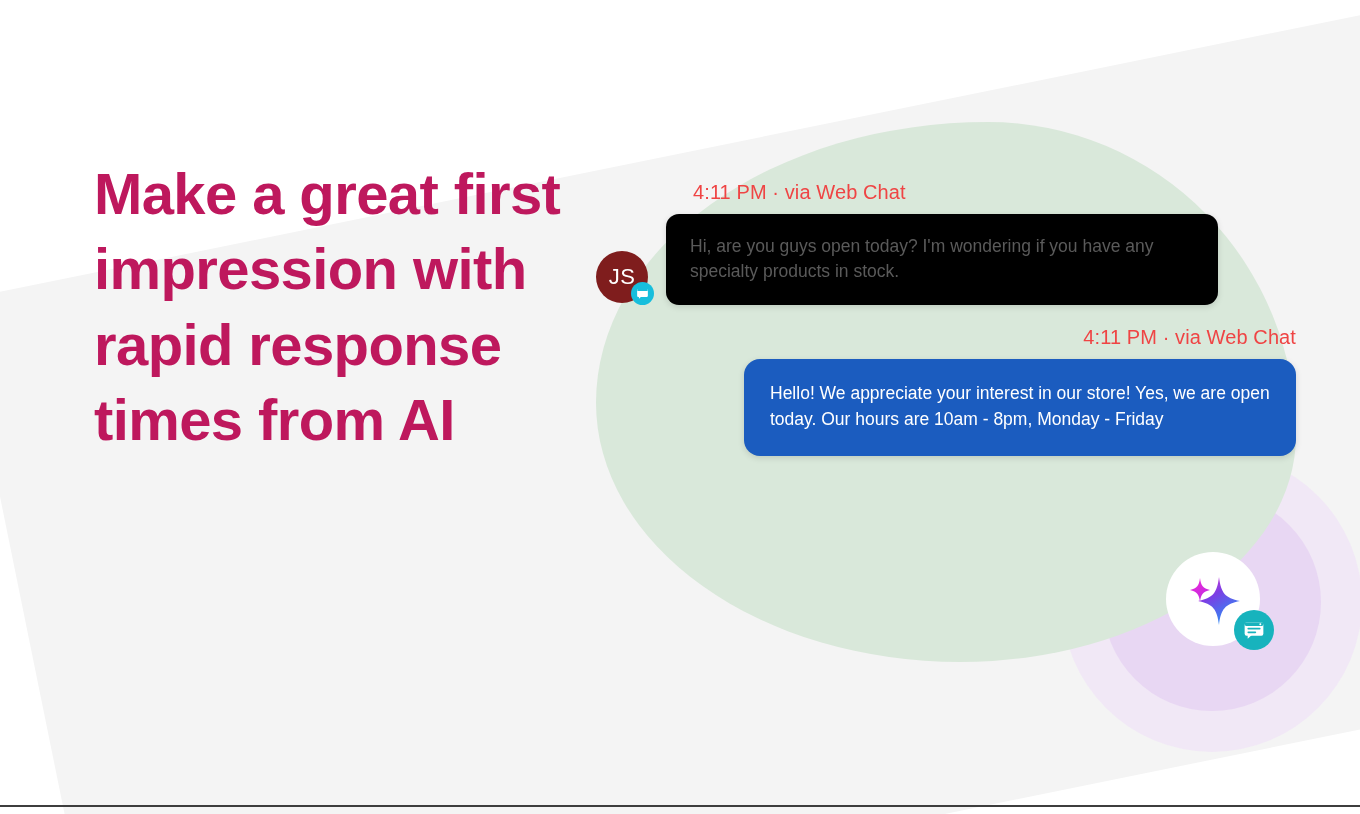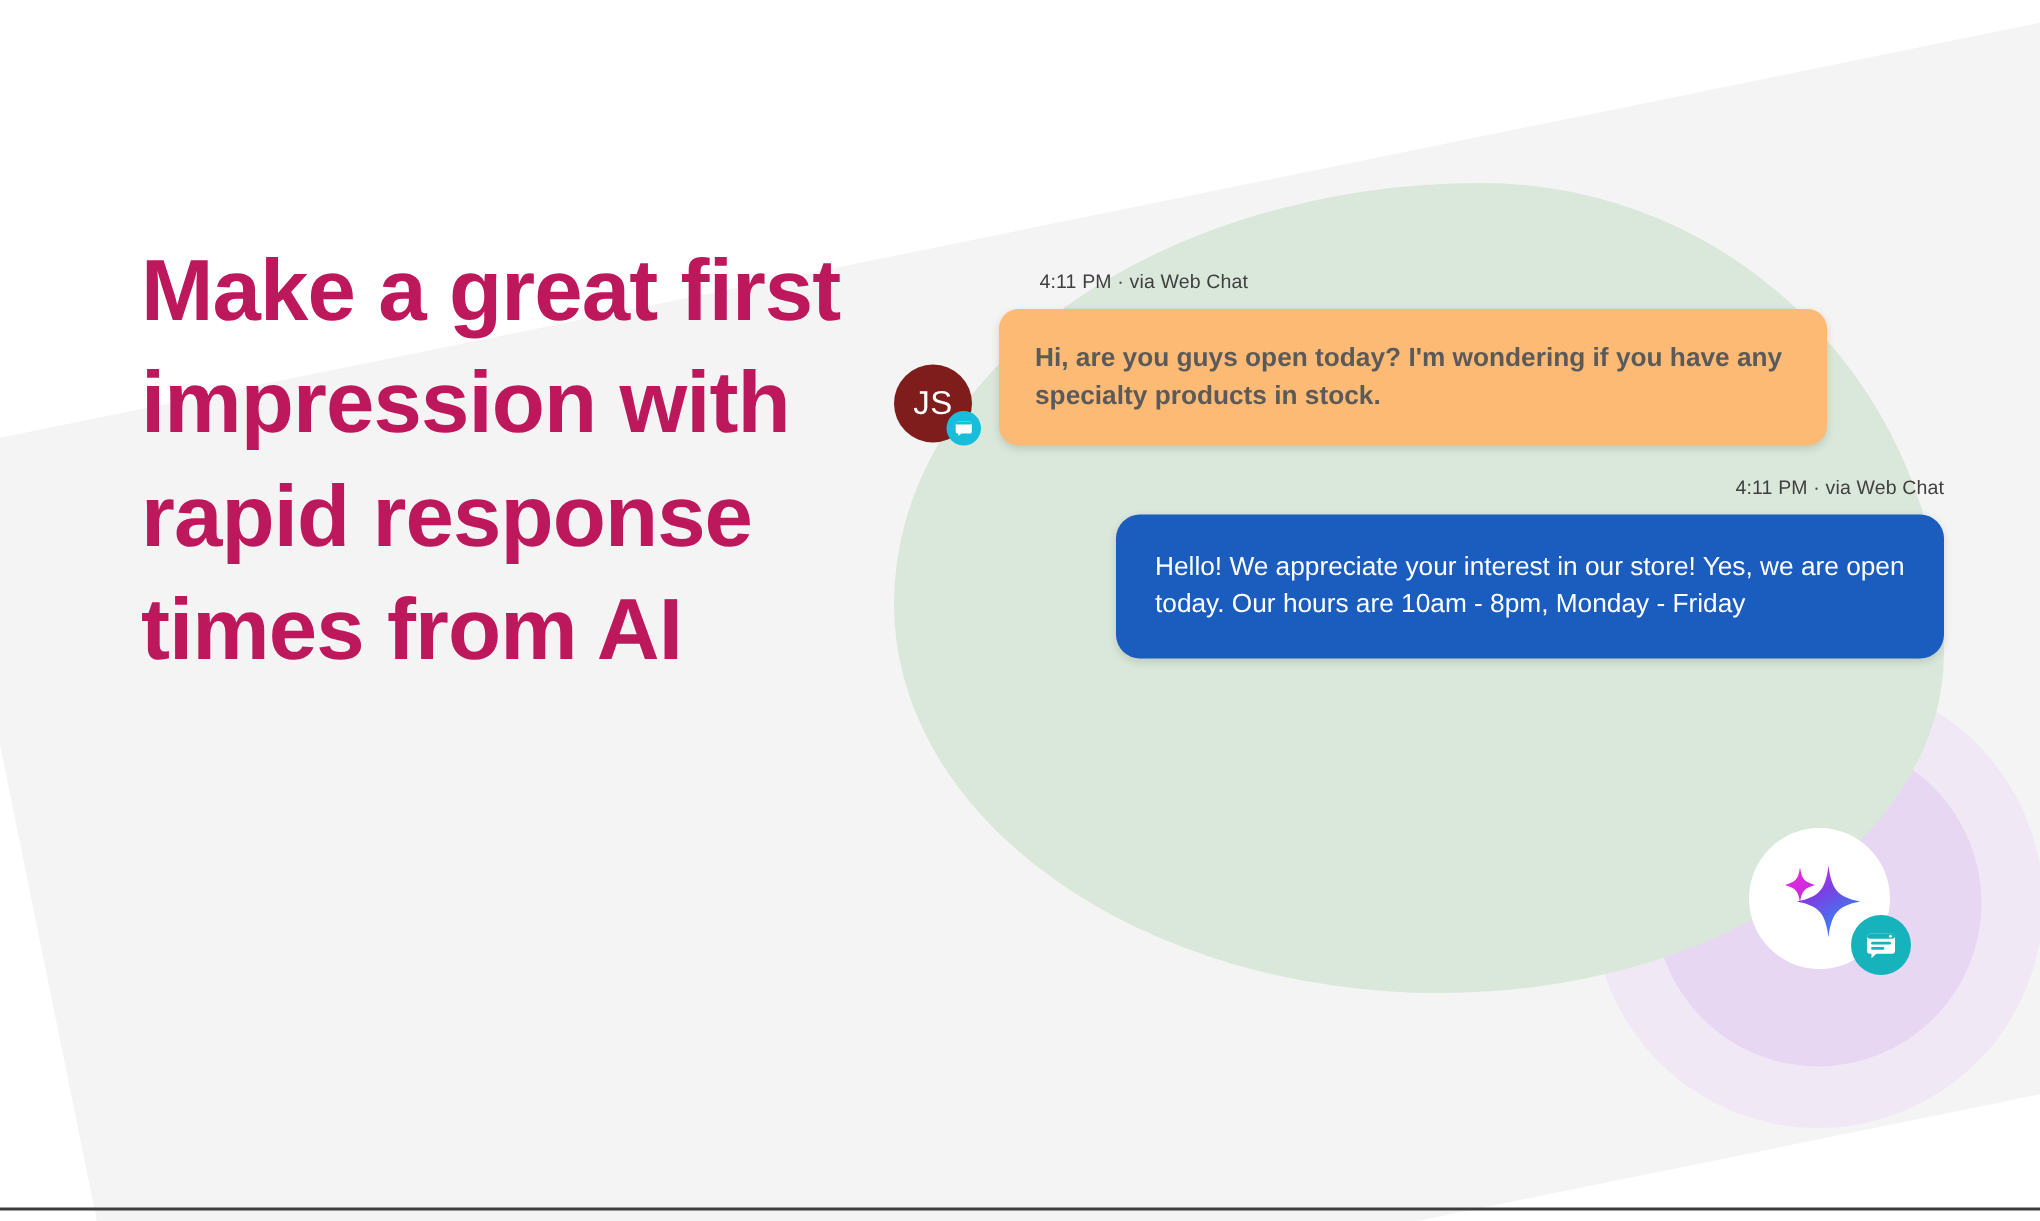--- a/index.html
+++ b/index.html
@@ -90,22 +90,22 @@
   .conversation {
     position: absolute;
     left: 596px;
     top: 180px;
     width: 700px;
   }
 
   .msg-row { position: relative; }
 
   .meta {
-    font-size: 13px;
-    color: #404040;
+    font-size: 20px;
+    color: #ef4444;
     letter-spacing: 0.1px;
     line-height: 1.2;
   }
 
   
   .msg-incoming .meta {
     margin-left: 97px;
     margin-bottom: 10px;
   }
   .incoming-body {
@@ -143,27 +143,26 @@
     display: flex;
     align-items: center;
     justify-content: center;
   }
   .bubble {
     border-radius: 13px;
     box-shadow: 0 2px 6px rgba(0,0,0,0.13);
     box-sizing: border-box;
   }
   .bubble-grey {
-    background: #fdba74;
+    background: #000000;
     padding: 20px 24px 21px 24px;
     width: 552px;
     color: #5a5a5a;
     font-size: 17.5px;
     line-height: 1.44;
-    font-weight: bold;
   }
 
   
   .msg-outgoing {
     margin-top: 20px;
     text-align: right;
   }
   .msg-outgoing .meta {
     margin-right: 0;
     margin-bottom: 10px;

